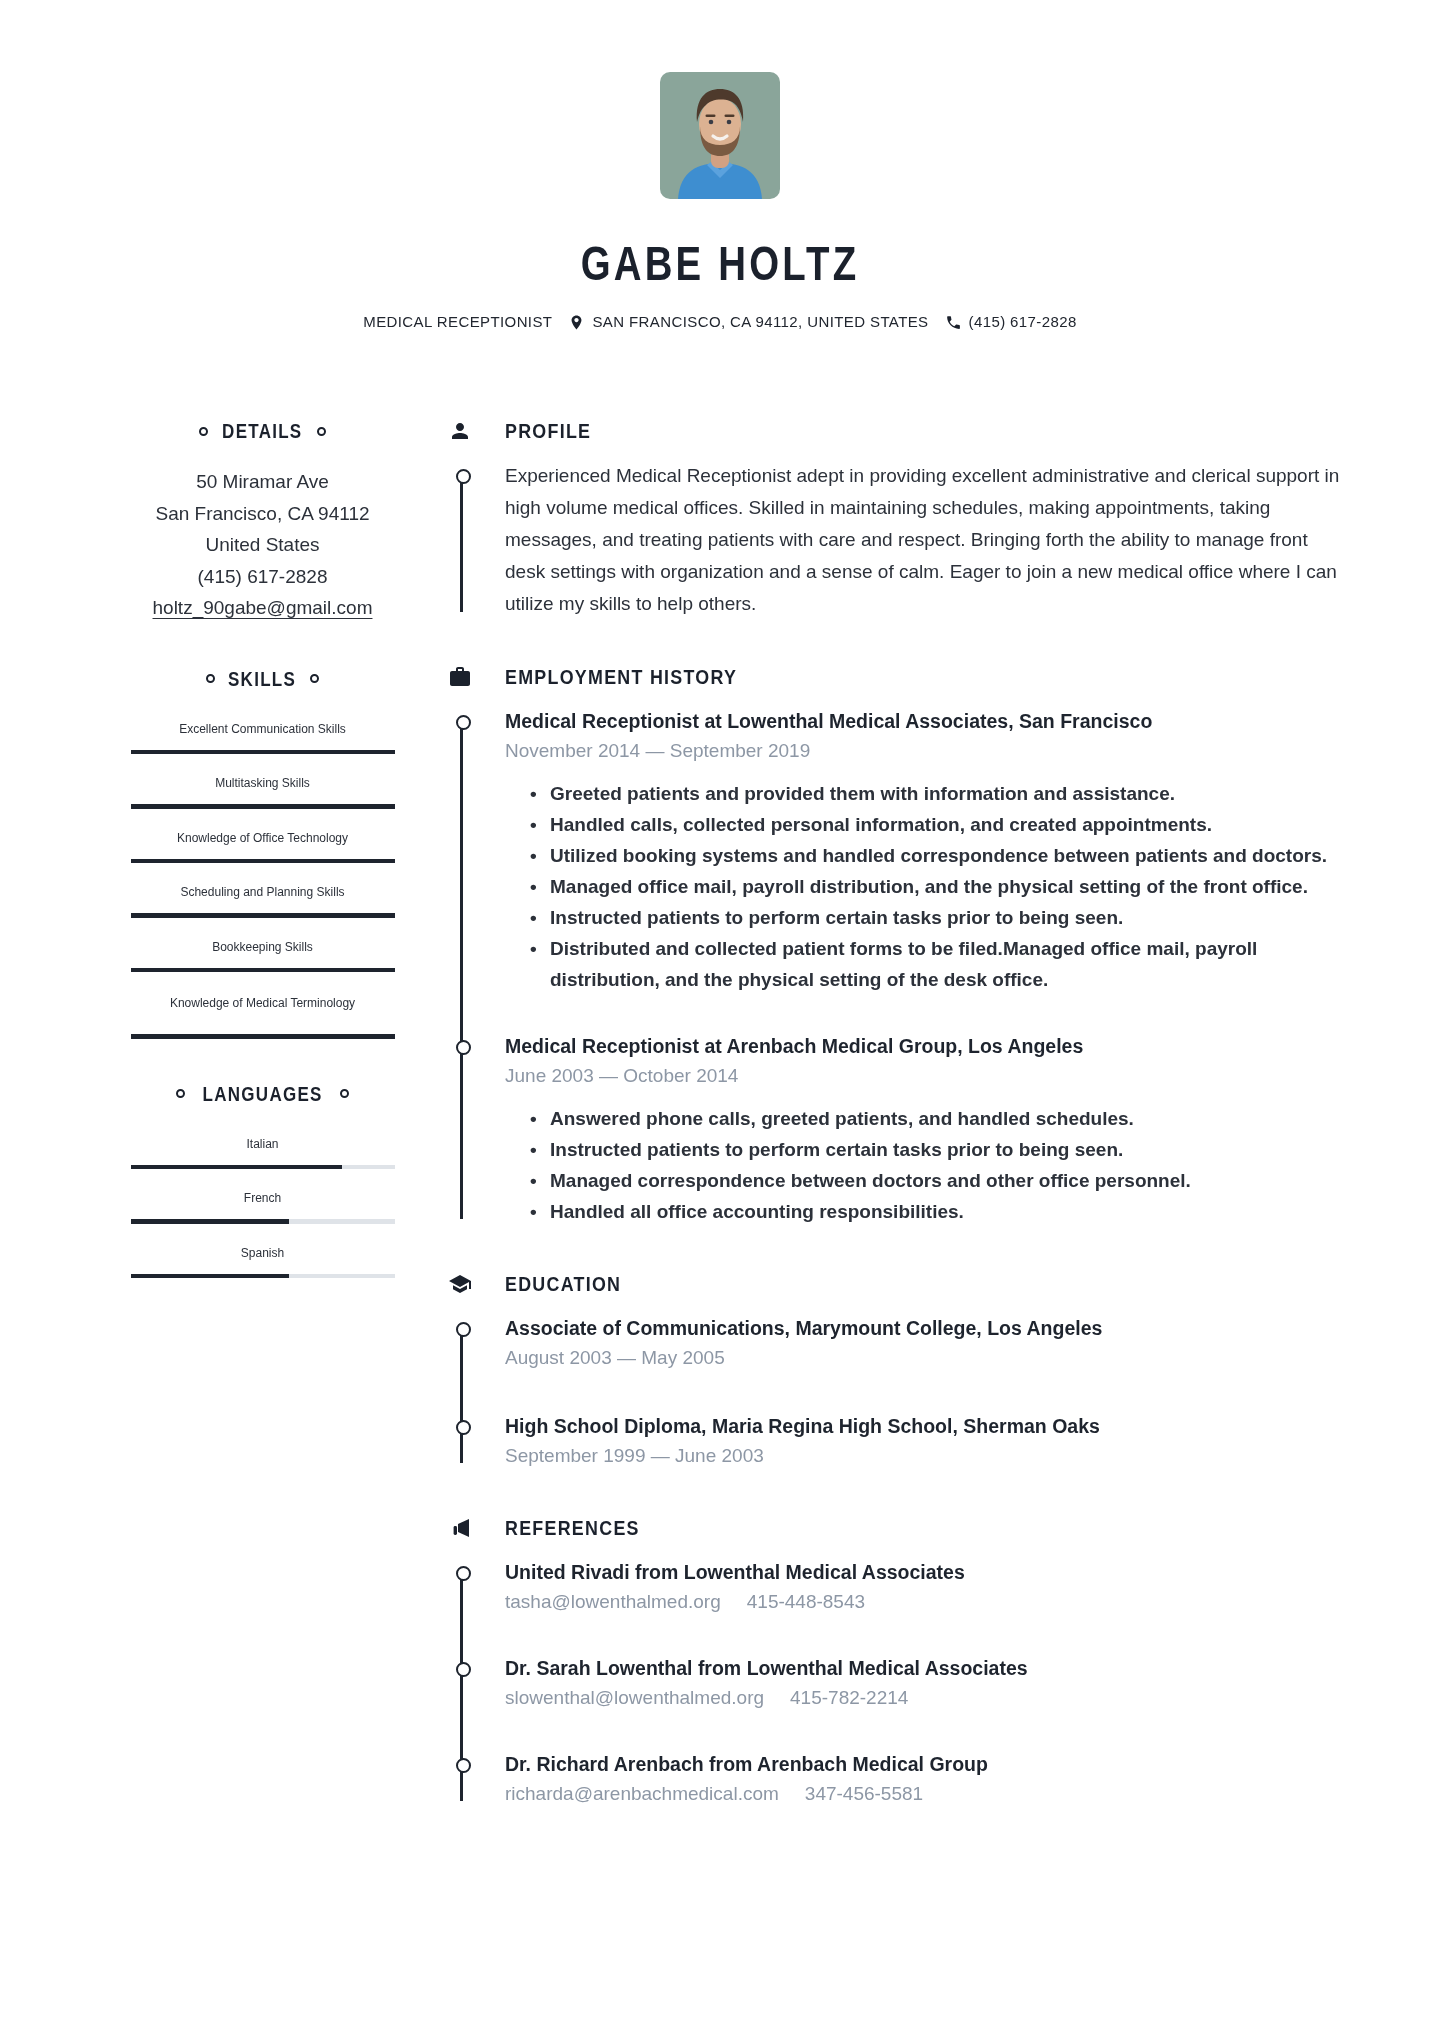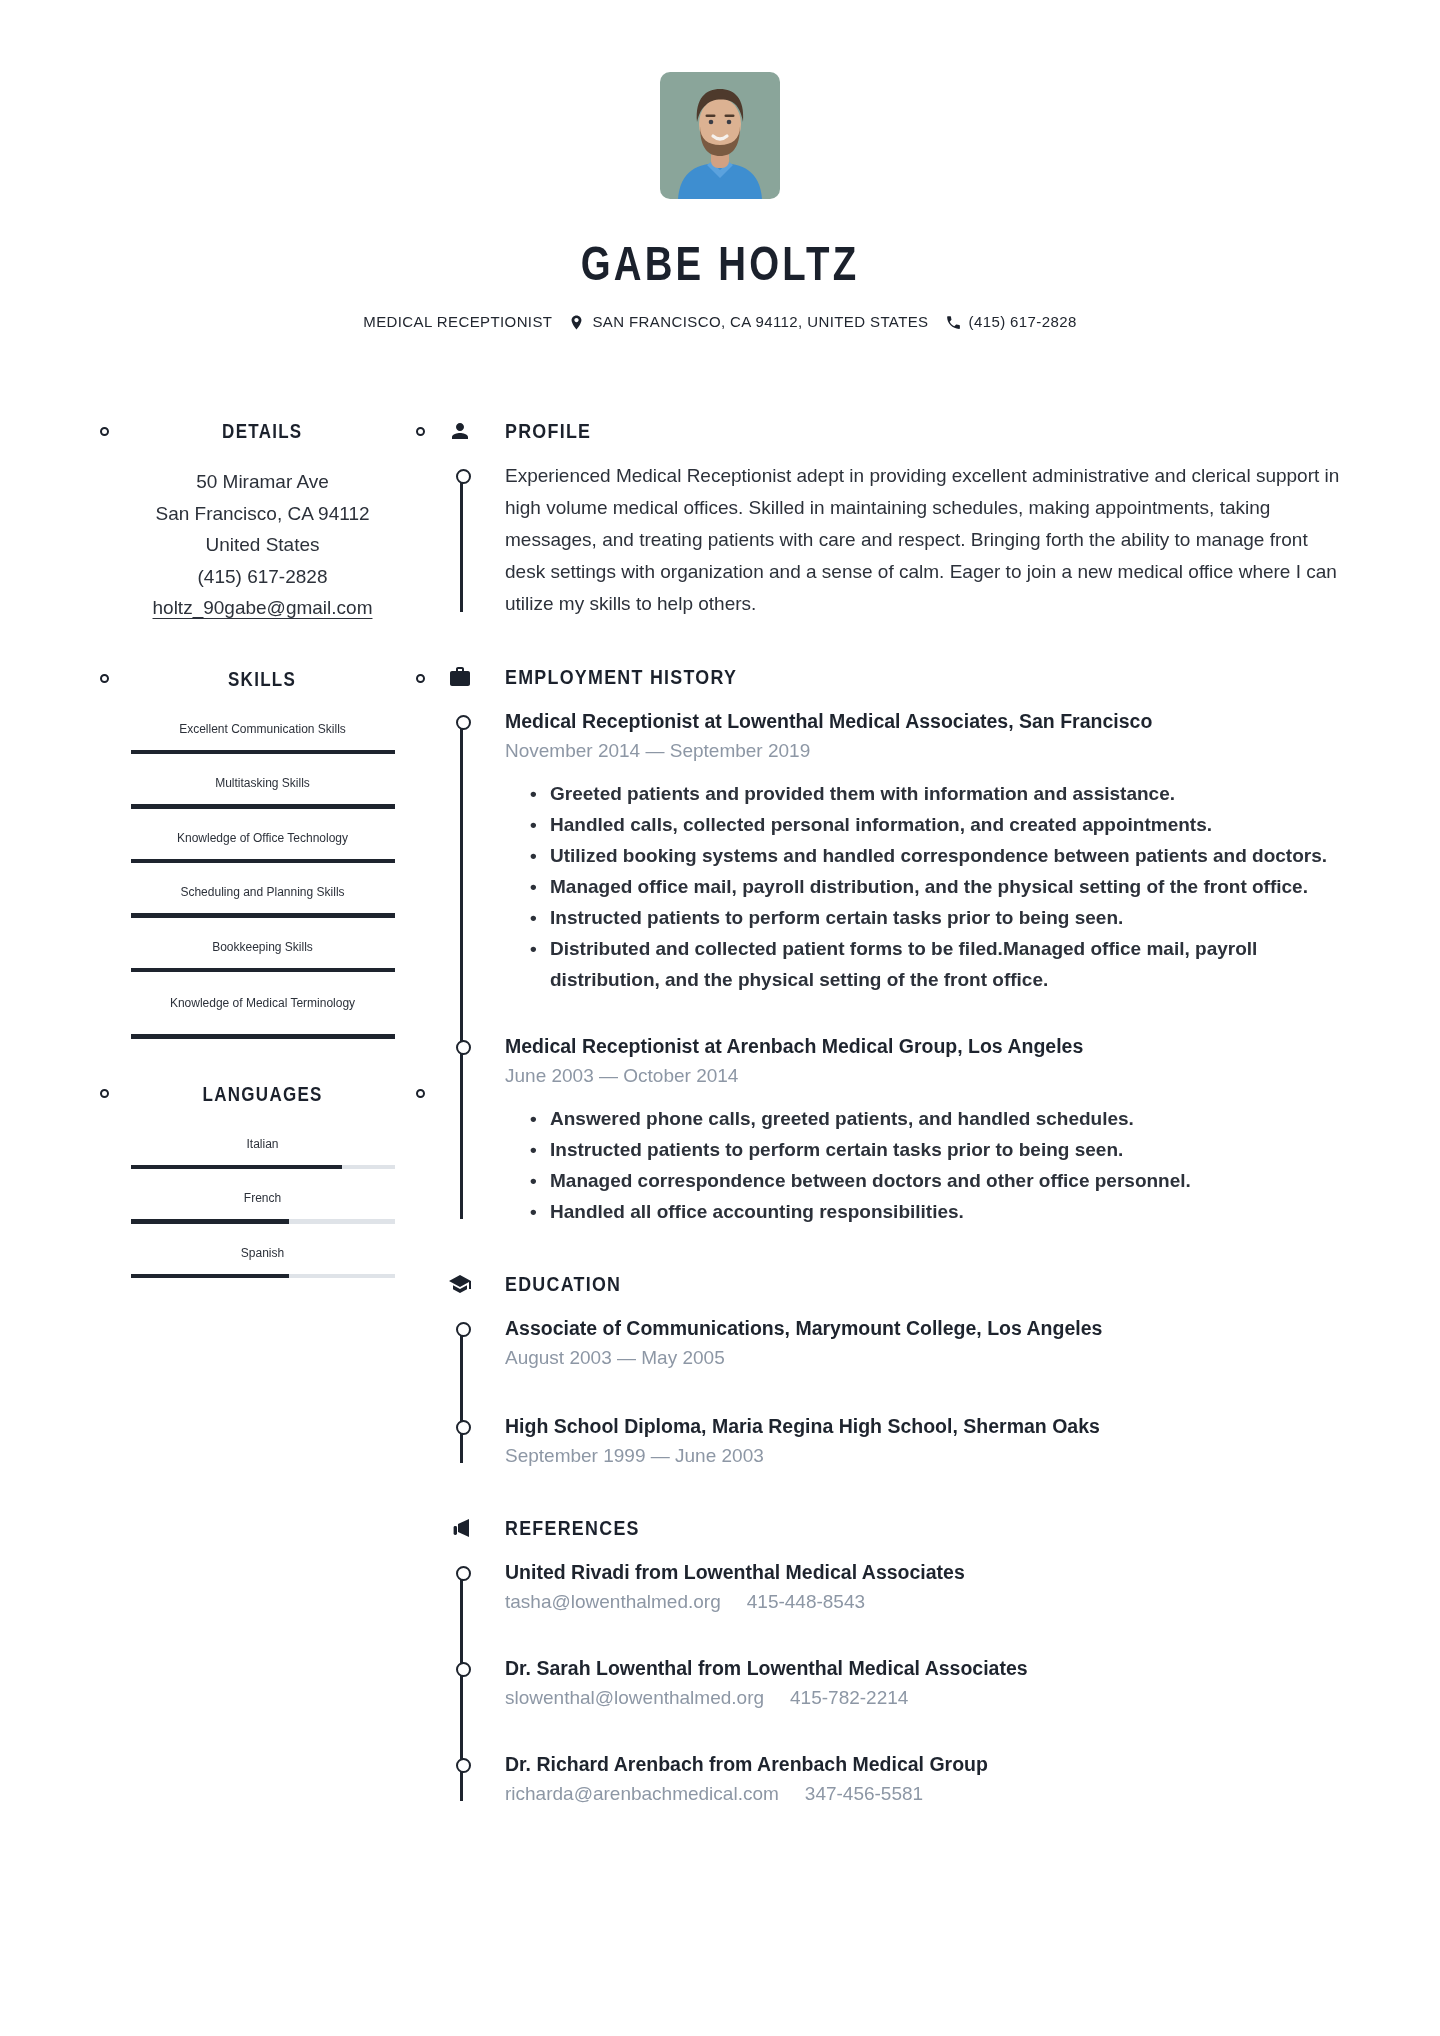--- a/index.html
+++ b/index.html
@@ -31,21 +31,21 @@
   .c-item svg { width:17px; height:17px; fill:#1b212c; flex:none; }
 
   
   .cols { display:flex; margin-top:85px; align-items:flex-start; }
   .left  { width:325px; flex:none; text-align:center; }
   .right { flex:1; margin-left:19px; min-width:0; }
 
   
   .side-sec { margin-bottom:42px; }
   .side-head {
-    display:flex; justify-content:space-between; align-items:center; gap:7px; margin-bottom:22px;
+    display:flex; justify-content:center; align-items:center; gap:7px; margin-bottom:22px;
   }
   .ring {
     width:9px; height:9px; border:2.2px solid #1b212c; border-radius:50%; flex:none;
     display:inline-block;
   }
   .side-title {
     font-size:20px; font-weight:700; letter-spacing:1.5px; color:#1b212c; line-height:26px;
     transform:scaleX(0.85); transform-origin:center; display:inline-block; white-space:nowrap;
   }
   .detail-line { font-size:19px; line-height:31.5px; color:#2c313a; }
@@ -253,21 +253,21 @@
 
           <div class="entry">
             <div class="entry-title">Medical Receptionist at Lowenthal Medical Associates, San Francisco</div>
             <div class="entry-dates">November 2014 — September 2019</div>
             <ul class="bullets">
               <li>Greeted patients and provided them with information and assistance.</li>
               <li>Handled calls, collected personal information, and created appointments.</li>
               <li>Utilized booking systems and handled correspondence between patients and doctors.</li>
               <li>Managed office mail, payroll distribution, and the physical setting of the front office.</li>
               <li>Instructed patients to perform certain tasks prior to being seen.</li>
-              <li>Distributed and collected patient forms to be filed.Managed office mail, payroll distribution, and the physical setting of the front office.</li>
+              <li>Distributed and collected patient forms to be filed.Managed office mail, payroll distribution, and the physical setting of the desk office.</li>
             </ul>
           </div>
 
           <div class="entry">
             <div class="entry-title">Medical Receptionist at Arenbach Medical Group, Los Angeles</div>
             <div class="entry-dates">June 2003 — October 2014</div>
             <ul class="bullets">
               <li>Answered phone calls, greeted patients, and handled schedules.</li>
               <li>Instructed patients to perform certain tasks prior to being seen.</li>
               <li>Managed correspondence between doctors and other office personnel.</li>

